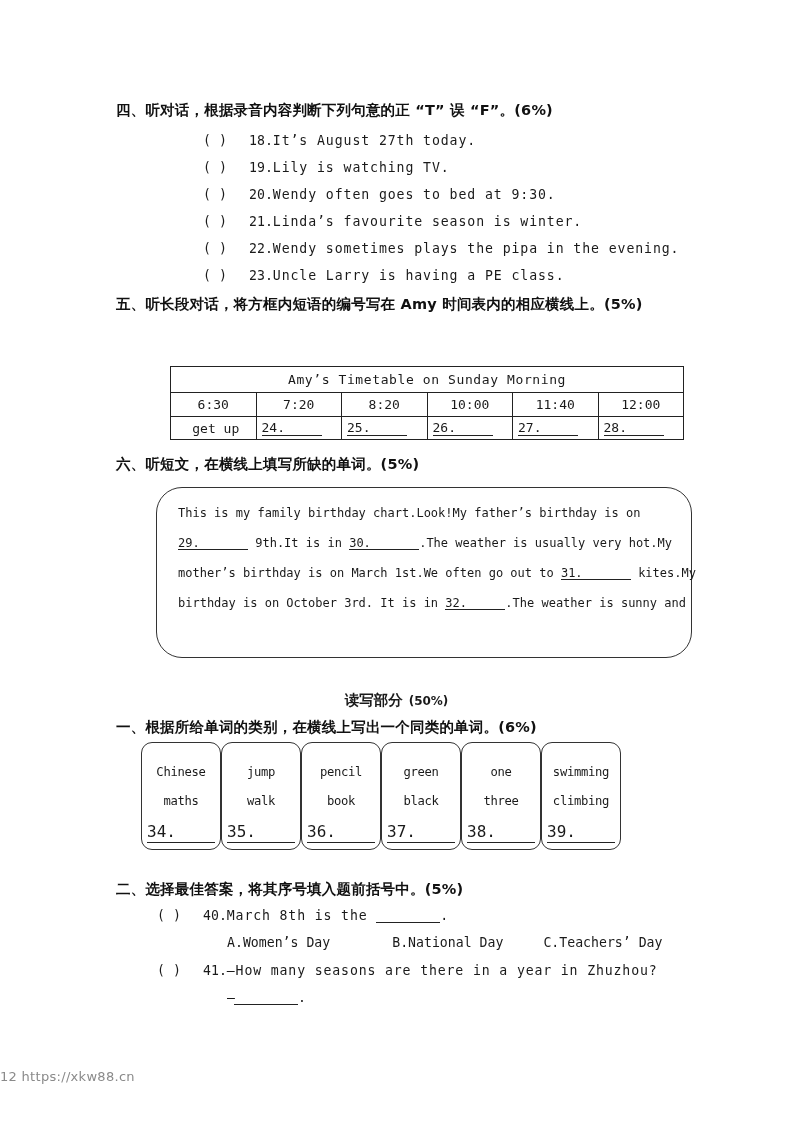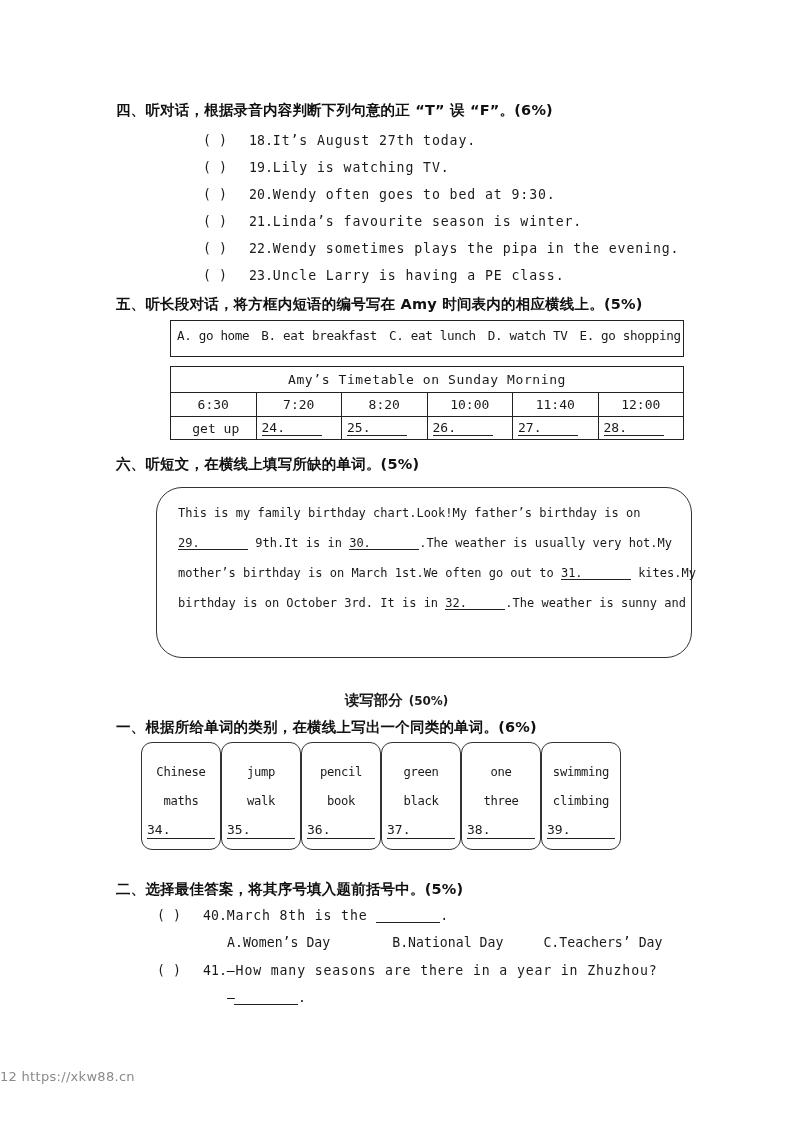--- a/index.html
+++ b/index.html
@@ -183,21 +183,21 @@
     letter-spacing: -0.3px;
   }
   .card .w1 { top: 22px; }
   .card .w2 { top: 51px; }
   .card .blankline {
     position: absolute;
     left: 5px;
     top: 79px;
     width: 68px;
     font-family: "DejaVu Sans Mono", monospace;
-    font-size: 13px;
+    font-size: 16px;
     border-bottom: 1.2px solid #222;
     text-align: left;
     padding-bottom: 1px;
   }
 
   
   .mc-row {
     position: absolute;
     left: 157px;
     white-space: nowrap;
@@ -256,25 +256,20 @@
   </div>
   <div class="tf-row" style="top:239px;">
     <span class="tf-paren">(    )</span><span class="tf-num">22.</span><span class="tf-text">Wendy sometimes plays the pipa in the evening.</span>
   </div>
   <div class="tf-row" style="top:266px;">
     <span class="tf-paren">(    )</span><span class="tf-num">23.</span><span class="tf-text">Uncle Larry is having a PE class.</span>
   </div>
 
   <div class="heading cn" style="top:295px;">五、听长段对话，将方框内短语的编号写在 Amy 时间表内的相应横线上。(5%)</div>
 
-  <div class="phrase-box">
-    <div class="phrase-inner">
-      <span>A. go home</span><span>B. eat breakfast</span><span>C. eat lunch</span><span>D. watch TV</span><span>E. go shopping</span>
-    </div>
-  </div>
 
   <table class="timetable">
     <tbody>
         <tr>
       <td class="tt-title" colspan="6">Amy’s Timetable on Sunday Morning</td>
     </tr>
     <tr>
       <td class="tt-time">6:30</td>
       <td class="tt-time">7:20</td>
       <td class="tt-time">8:20</td>

